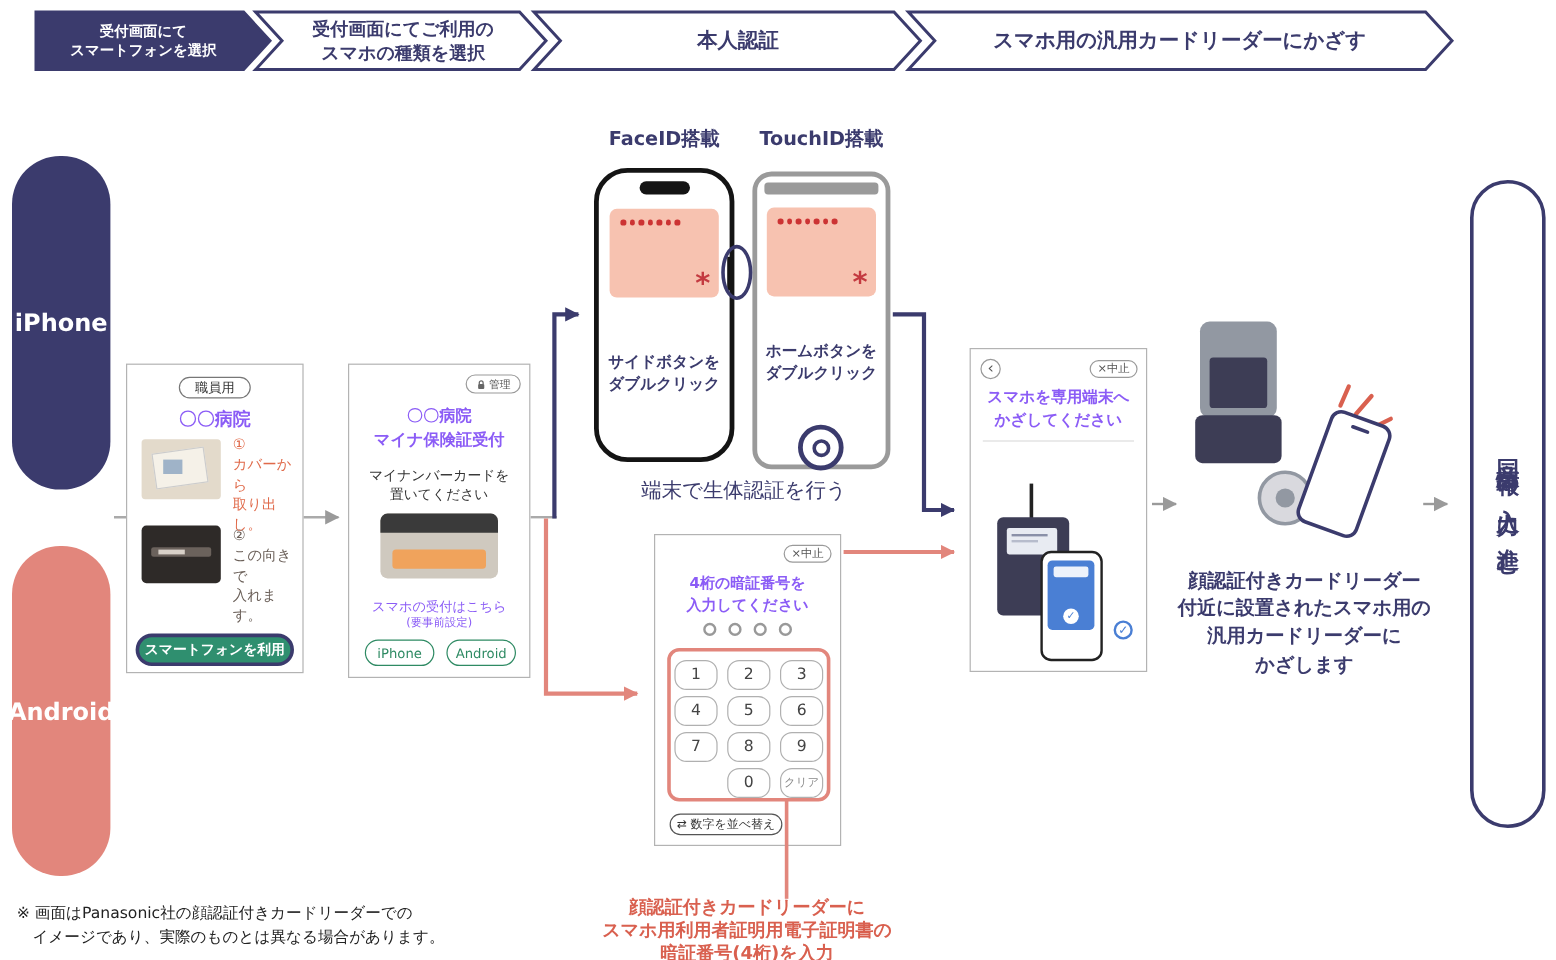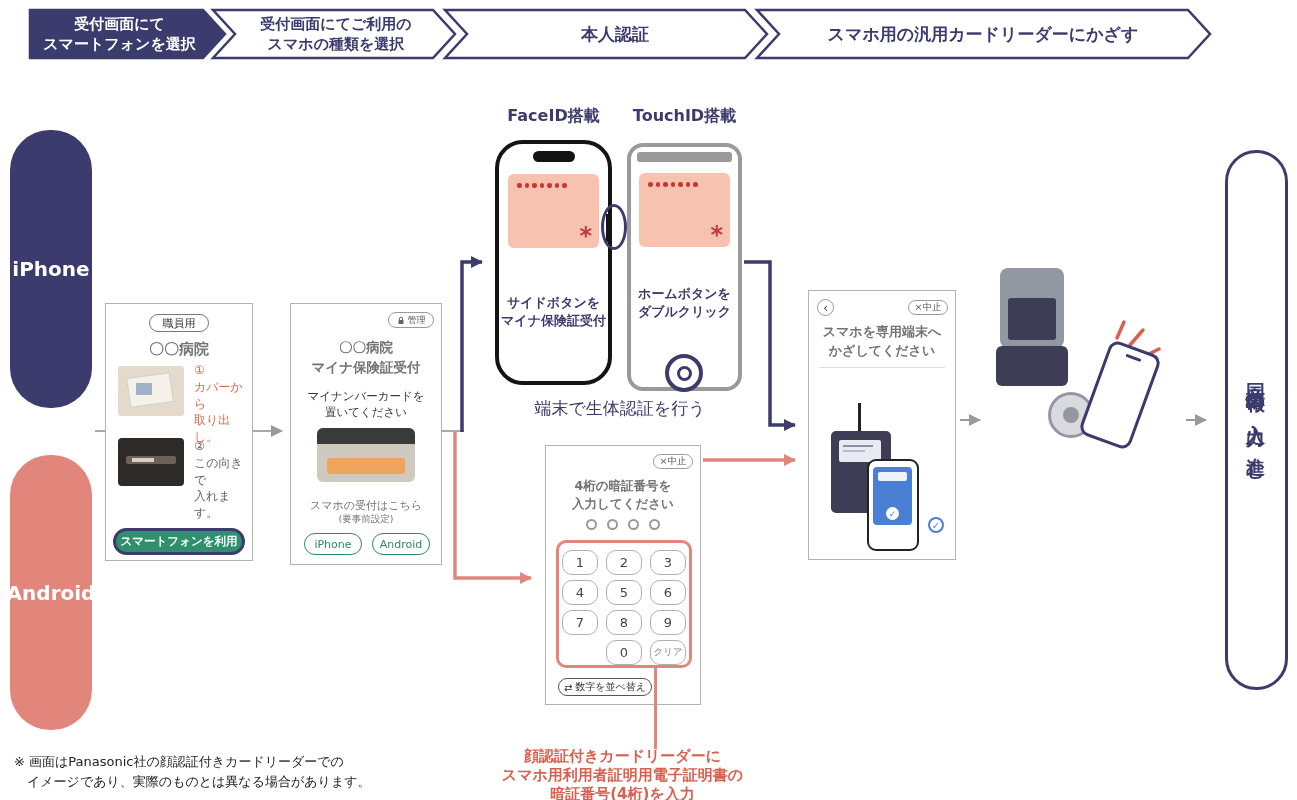--- a/index.html
+++ b/index.html
@@ -4,21 +4,21 @@
 <style>
   *{margin:0;padding:0;box-sizing:border-box}
   body{background:#fff;font-family:"DejaVu Sans","Liberation Sans",sans-serif}
   .canvas{position:relative;width:1297px;height:800px;background:#fff;overflow:hidden}
   .abs{position:absolute}
   .pre{white-space:pre-line}
   .ctr{display:flex;align-items:center;justify-content:center;text-align:center}
   .overlay{position:absolute;left:0;top:0;z-index:1}
   .z2{z-index:2}.z3{z-index:3}
   .navy{color:#3b3b6d}
-  .green{color:#737373}
+  .green{color:#8b5cf6}
   .bannertxt{position:absolute;z-index:2;display:flex;align-items:center;justify-content:center;text-align:center;font-weight:bold;white-space:pre-line;line-height:1.35}
   .rowlabel{position:absolute;z-index:2;display:flex;align-items:center;justify-content:center;color:#fff;font-weight:bold;font-size:20px;border-radius:40px}
   .screen{position:absolute;background:#fff;border:1.5px solid #b3b3b3;z-index:2}
   .spill{position:absolute;border:1px solid #9a9a9a;border-radius:10px;background:#fff;color:#555;font-size:9.5px;display:flex;align-items:center;justify-content:center}
   .gbtn{position:absolute;border:1.5px solid #2e8a63;border-radius:12px;background:#fff;color:#2e8a63;font-size:11px;display:flex;align-items:center;justify-content:center}
   .phone-note{position:absolute;left:0;right:0;text-align:center;color:#3b3b6d;font-weight:600;font-size:13px;line-height:1.35;white-space:pre-line}
   .mycard{position:absolute;background:#f7c2b0;border-radius:6px}
   .cdots{position:absolute;left:9px;top:9px;display:flex;gap:3px}
   .cdot{width:4.5px;height:4.5px;background:#cc3333;border-radius:50%}
   .cmark{position:absolute;right:7px;bottom:-2px;color:#c43a40;font-size:24px;font-weight:bold}
@@ -60,21 +60,21 @@
     <path d="M703,460 H795" stroke="#e2867c" stroke-width="3.5" fill="none" marker-end="url(#mS)"></path>
     <path d="M960,420 H980" stroke="#9a9a9a" stroke-width="2" fill="none" marker-end="url(#mG)"></path>
     <path d="M1186,420 H1206" stroke="#9a9a9a" stroke-width="2" fill="none" marker-end="url(#mG)"></path>
     <g stroke="#d9604f" stroke-width="3.5" stroke-linecap="round">
       <path d="M1130,345 L1143,330"></path>
       <path d="M1143,357 L1159,349"></path>
       <path d="M1117,338 L1124,322"></path>
     </g>
   </svg>
 
-  <div class="bannertxt" style="left:32px;top:10px;width:175px;height:48px;color:#fff;font-size:15px">受付画面にて
+  <div class="bannertxt" style="left:32px;top:10px;width:175px;height:48px;color:#fff;font-size:12px">受付画面にて
 スマートフォンを選択</div>
   <div class="bannertxt navy" style="left:240px;top:10px;width:192px;height:48px;font-size:15px">受付画面にてご利用の
 スマホの種類を選択</div>
   <div class="bannertxt navy" style="left:470px;top:10px;width:290px;height:48px;font-size:17px">本人認証</div>
   <div class="bannertxt navy" style="left:782px;top:10px;width:402px;height:48px;font-size:17px">スマホ用の汎用カードリーダーにかざす</div>
 
   <div class="rowlabel" style="left:10px;top:130px;width:82px;height:278px;background:#3b3b6d">iPhone</div>
   <div class="rowlabel" style="left:10px;top:455px;width:82px;height:275px;background:#e2867c">Android</div>
 
   <div class="screen" style="left:105px;top:303px;width:148px;height:258px">
@@ -128,21 +128,21 @@
           <div class="cdot"></div>
           <div class="cdot"></div>
           <div class="cdot"></div>
           <div class="cdot"></div>
           <div class="cdot"></div>
           <div class="cdot"></div>
       </div>
       <div class="cmark">*</div>
     </div>
     <div class="phone-note" style="top:150px">サイドボタンを
-マイナ保険証受付</div>
+ダブルクリック</div>
   </div>
   <div class="abs z3" style="left:606px;top:214px;width:4px;height:28px;background:#141414"></div>
   <div class="abs z3" style="left:601px;top:204px;width:26px;height:46px;border:3px solid #3b3b6d;border-radius:50%"></div>
 
   <div class="abs ctr navy z2" style="left:627px;top:104px;width:115px;height:24px;font-weight:bold;font-size:16px">TouchID搭載</div>
   <div class="abs z2" style="left:627px;top:143px;width:115px;height:248px;background:#fff;border:4px solid #9a9a9a;border-radius:16px">
     <div class="abs" style="left:6px;top:5px;right:6px;height:10px;background:#9a9a9a;border-radius:3px"></div>
     <div class="mycard" style="left:8px;top:26px;width:91px;height:74px">
       <div class="cdots">
         <div class="cdot"></div>
@@ -224,20 +224,24 @@
   <div class="abs z2" style="left:1000px;top:268px;width:64px;height:80px;background:#9298a2;border-radius:8px">
     <div class="abs" style="left:8px;top:30px;width:48px;height:42px;background:#3d3d55;border-radius:3px"></div>
   </div>
   <div class="abs z2" style="left:996px;top:346px;width:72px;height:40px;background:#3d3d55;border-radius:6px"></div>
   <div class="circ abs z2" style="left:1048px;top:392px;width:46px;height:46px;border:3px solid #9298a2;background:#d9d9de">
     <div class="circ" style="width:16px;height:16px;background:#9298a2"></div>
   </div>
   <div class="abs z2" style="left:1093px;top:345px;width:54px;height:100px;background:#fff;border:3px solid #3b3b6d;border-radius:10px;transform:rotate(20deg)">
     <div class="abs" style="left:50%;top:6px;transform:translateX(-50%);width:16px;height:3px;background:#3b3b6d;border-radius:2px"></div>
   </div>
+  <div class="abs ctr pre z2 navy" style="left:958px;top:472px;width:258px;font-weight:600;font-size:16px;line-height:1.45">顔認証付きカードリーダー
+付近に設置されたスマホ用の
+汎用カードリーダーに
+かざします</div>
 
   <div class="goalbox">
     <div class="goaltxt">同意情報の入力に進む</div>
   </div>
 
   <div class="abs pre z2" style="left:14px;top:752px;color:#222;font-size:13px;line-height:1.55">※ 画面はPanasonic社の顔認証付きカードリーダーでの
 　イメージであり、実際のものとは異なる場合があります。</div>
 
 </div>
 

